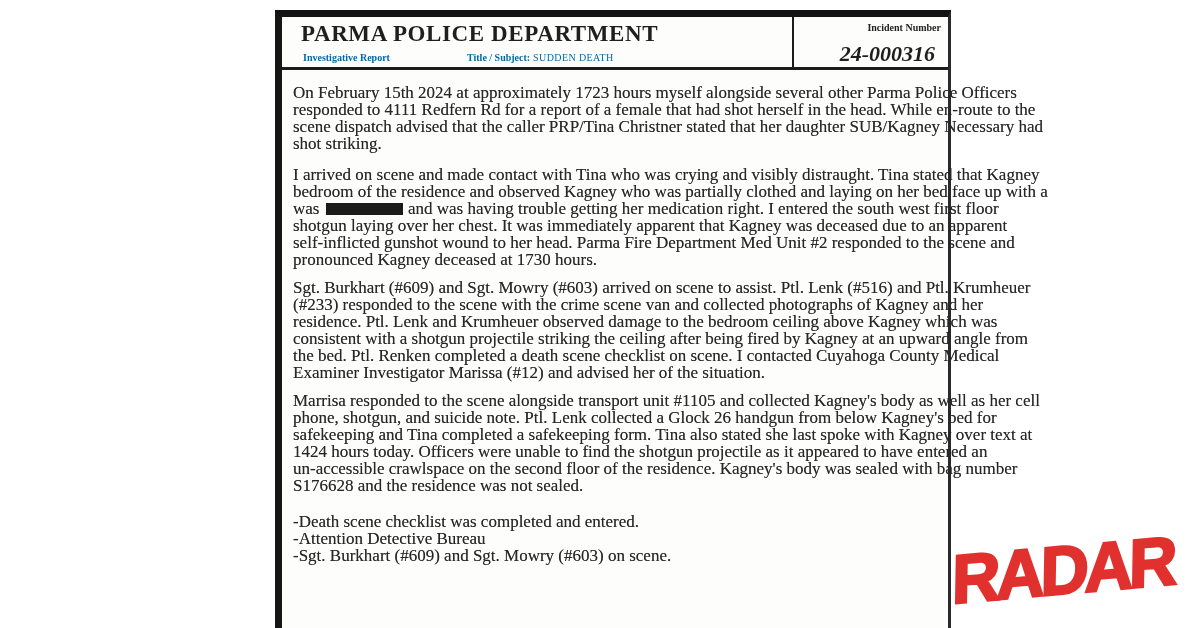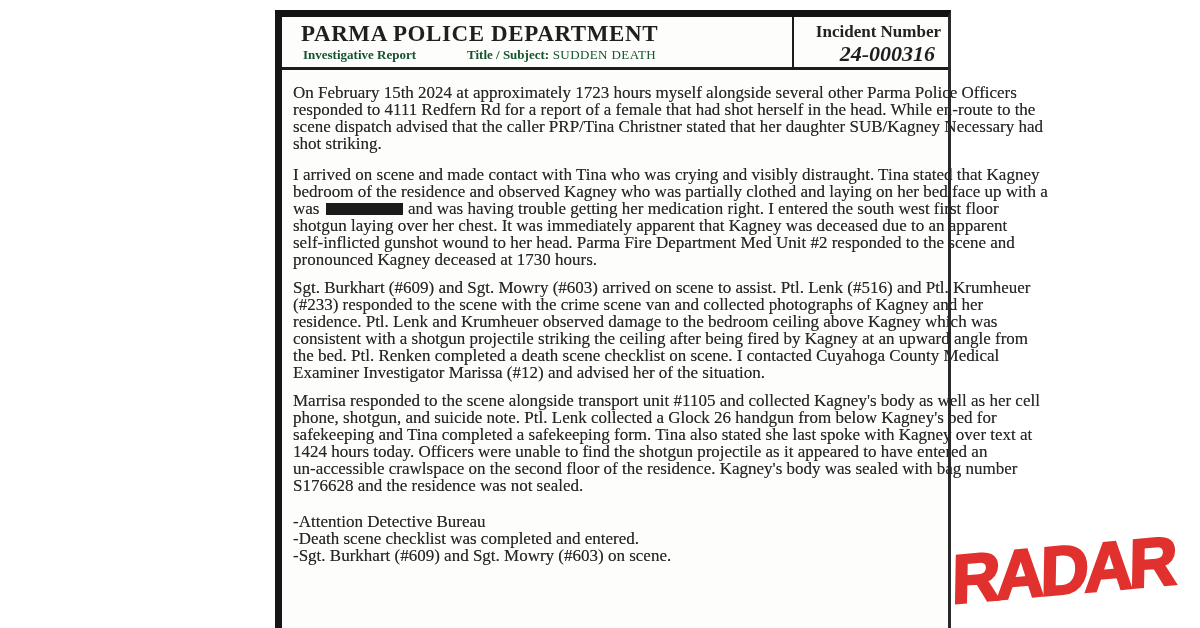--- a/index.html
+++ b/index.html
@@ -33,35 +33,35 @@
   }
   .dept-title {
     position: absolute; left: 19px; top: 4px;
     font-size: 23px; font-weight: bold;
     letter-spacing: 0.6px;
     color: #1f1f1f;
     white-space: nowrap;
   }
   .hdr-sub {
     position: absolute; bottom: 4px;
-    font-size: 13px; font-weight: bold;
-    color: #14532d; white-space: nowrap;
+    font-size: 10px; font-weight: bold;
+    color: #0369a1; white-space: nowrap;
   }
   .report-type { left: 21px; }
   .title-subject { left: 185px; }
   .subject-value { font-weight: normal; letter-spacing: 0.4px; }
 
   .incident-box {
     position: absolute; right: 0; top: 0;
     width: 156px; height: 53px;
     border-left: 2px solid #1c1c1c;
   }
   .incident-label {
     position: absolute; top: 5px; right: 7px;
-    font-size: 17px; font-weight: bold; color: #222;
+    font-size: 10px; font-weight: bold; color: #222;
     white-space: nowrap;
   }
   .incident-number {
     position: absolute; top: 24px; right: 13px;
     font-size: 22px; font-weight: bold; font-style: italic;
     color: #1e1e1e; white-space: nowrap;
   }
 
   
   .report-body {
@@ -146,22 +146,22 @@
           <div class="para">
             <div class="line">Marrisa responded to the scene alongside transport unit #1105 and collected Kagney's body as well as her cell</div>
             <div class="line">phone, shotgun, and suicide note. Ptl. Lenk collected a Glock 26 handgun from below Kagney's bed for</div>
             <div class="line">safekeeping and Tina completed a safekeeping form. Tina also stated she last spoke with Kagney over text at</div>
             <div class="line">1424 hours today. Officers were unable to find the shotgun projectile as it appeared to have entered an</div>
             <div class="line">un-accessible crawlspace on the second floor of the residence. Kagney's body was sealed with bag number</div>
             <div class="line">S176628 and the residence was not sealed.</div>
           </div>
         </div>
       <div class="notes">
+          <div class="line">-Death scene checklist was completed and entered.</div>
           <div class="line">-Attention Detective Bureau</div>
-          <div class="line">-Death scene checklist was completed and entered.</div>
           <div class="line">-Sgt. Burkhart (#609) and Sgt. Mowry (#603) on scene.</div>
         </div>
     </div>
 
   </div>
 
   <div class="radar-logo">
     <div class="radar-text" style="color: rgb(225, 49, 46);">RADAR</div>
   </div>
 

